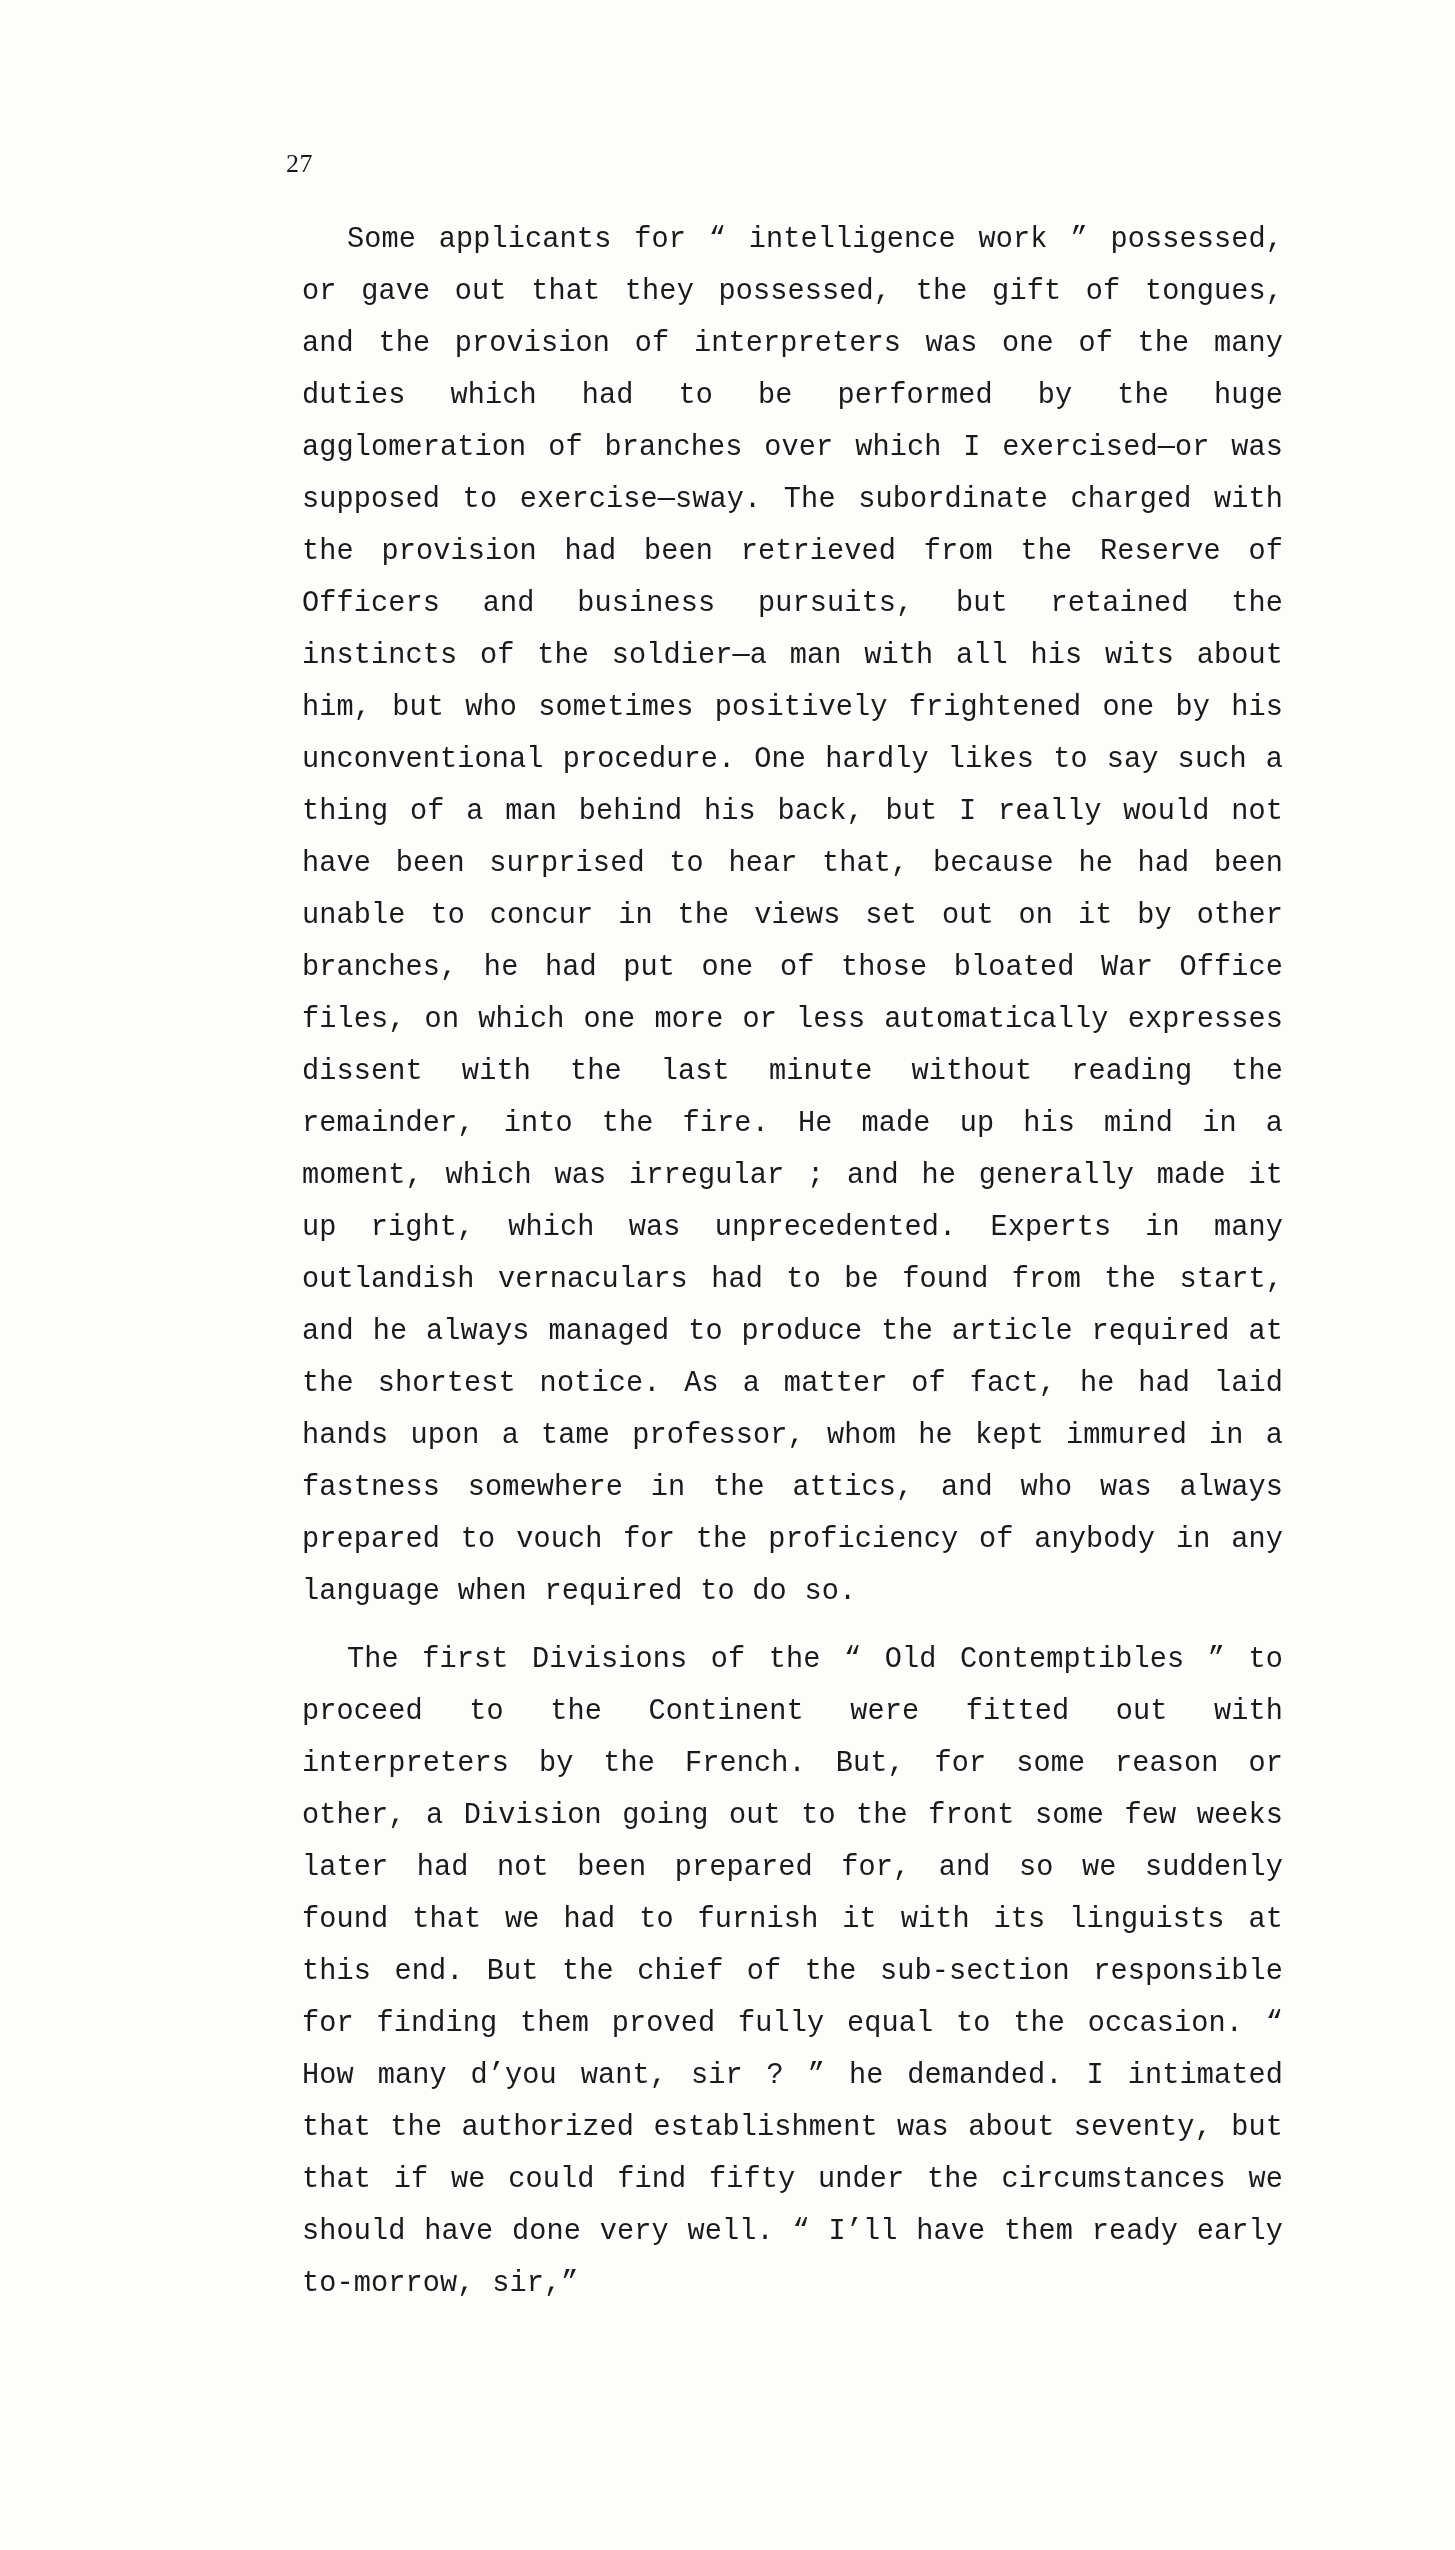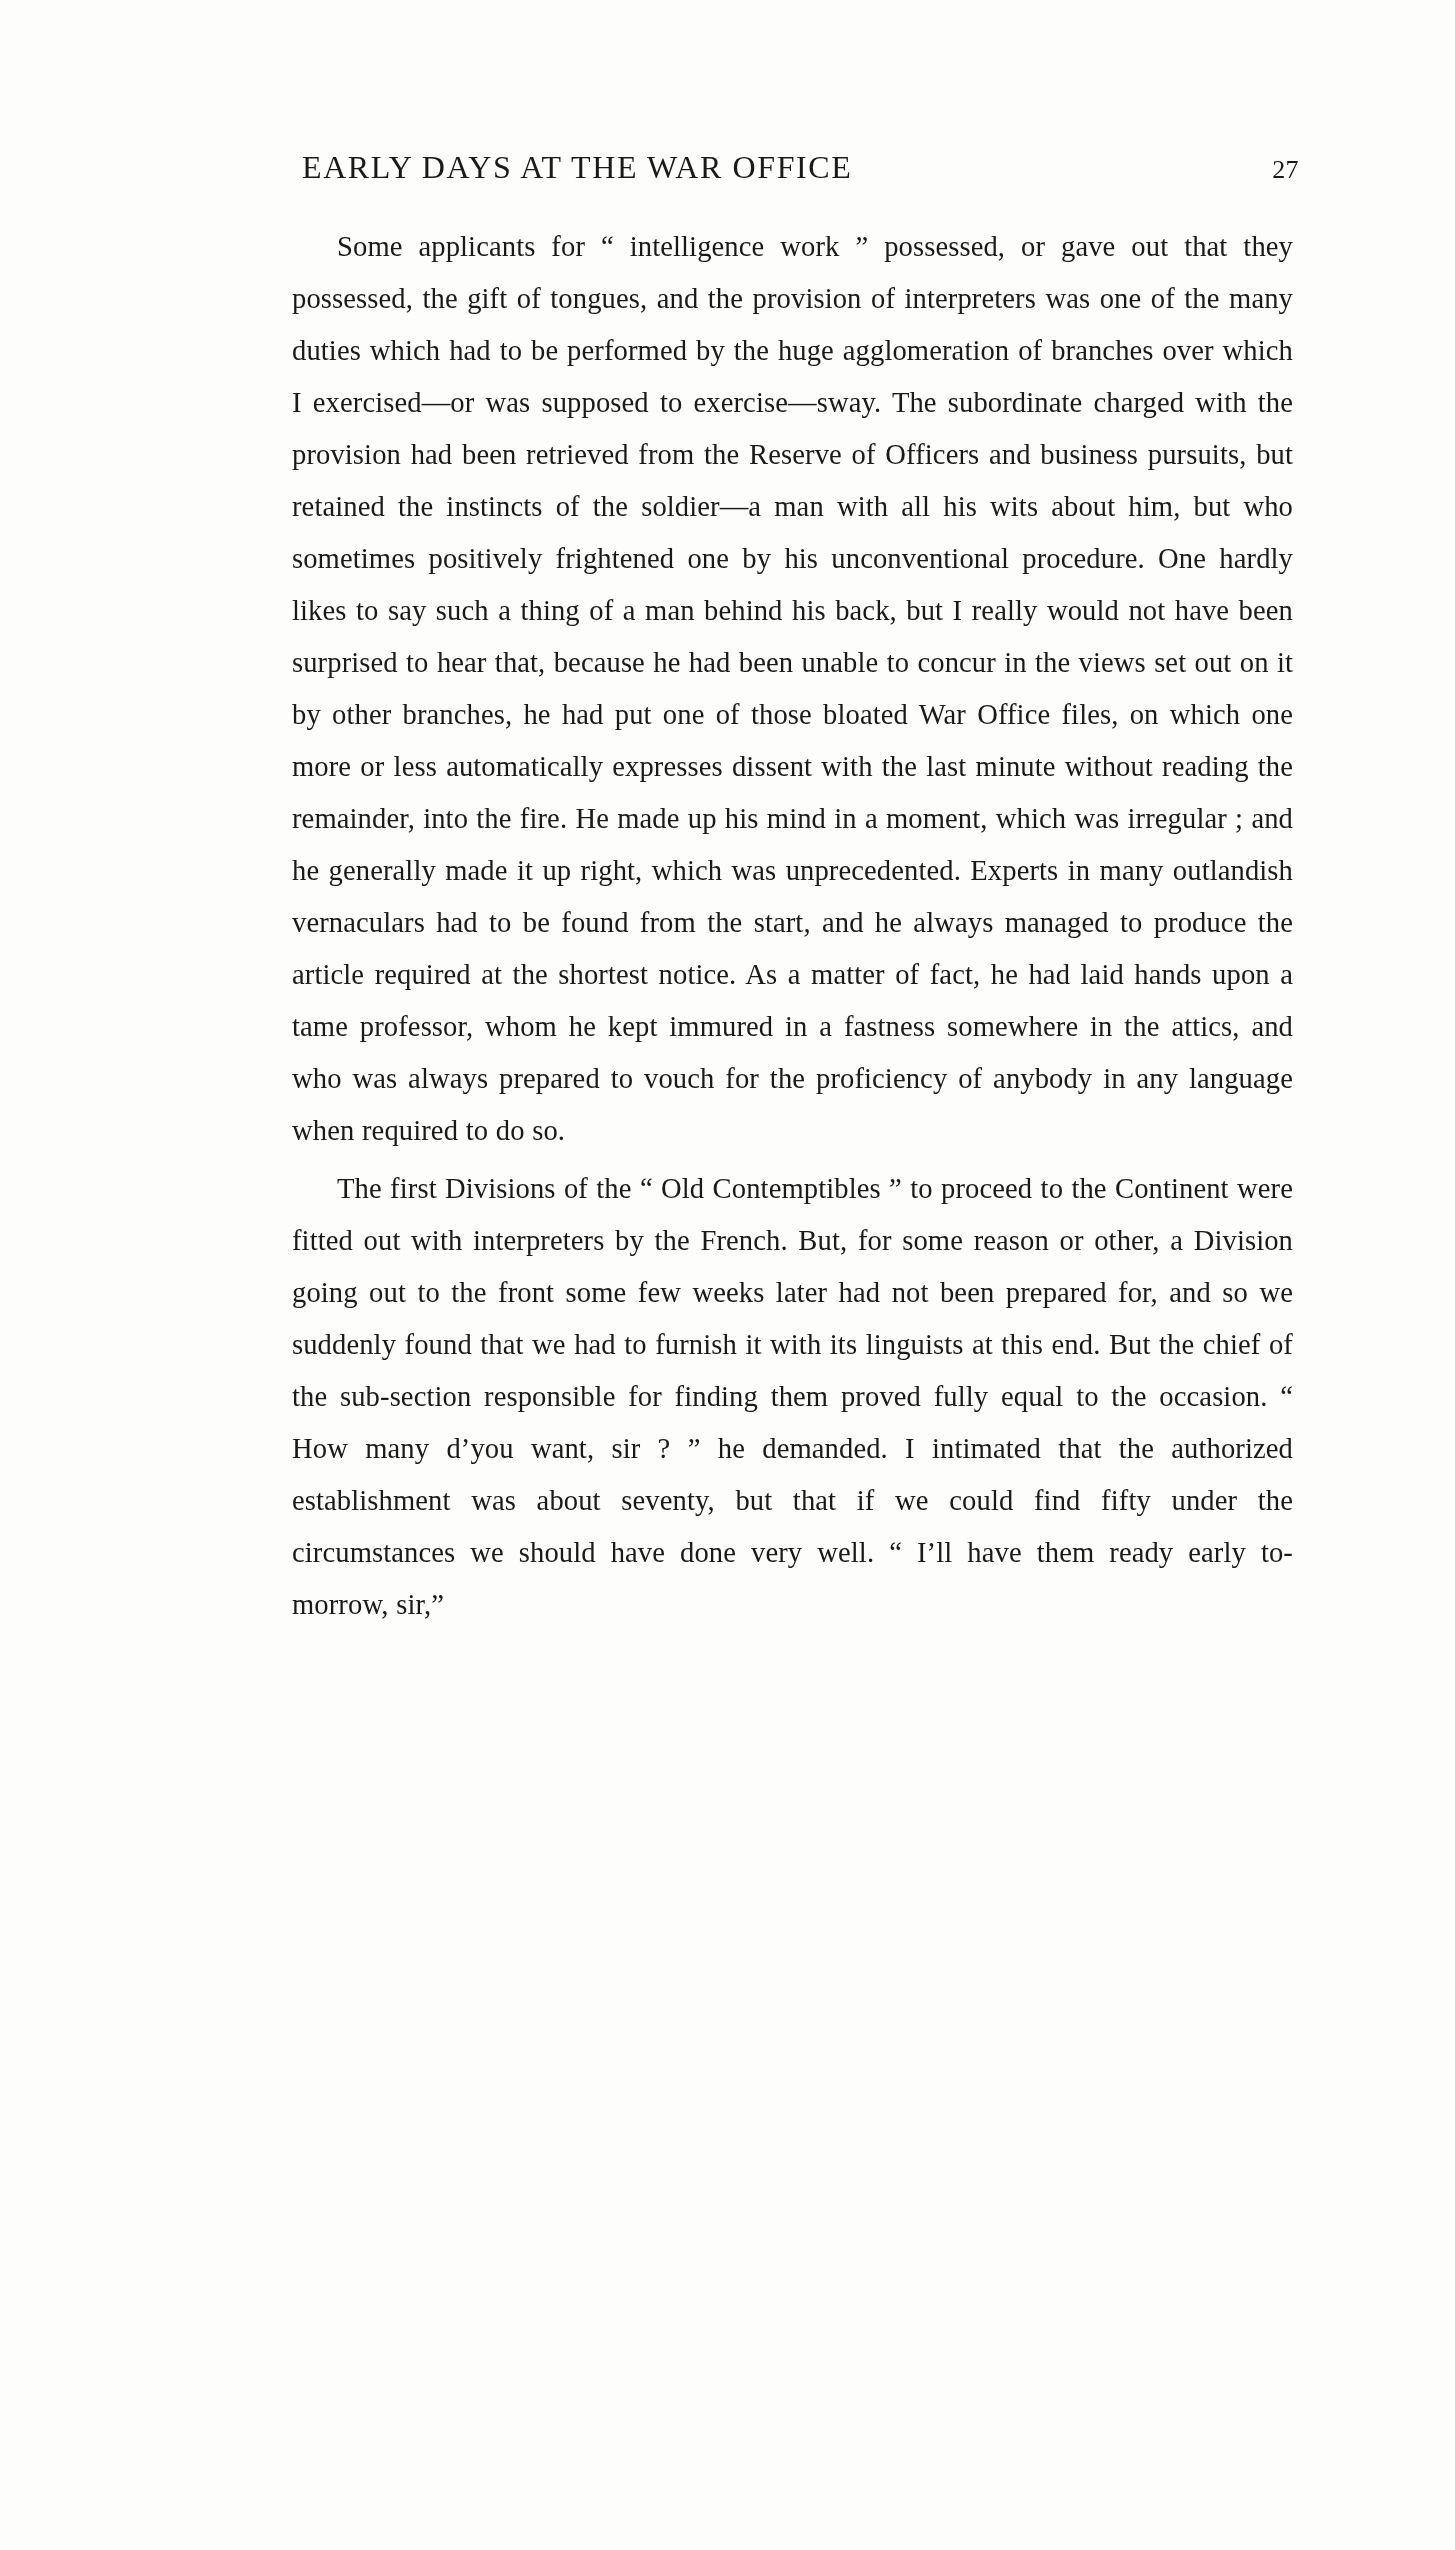--- a/index.html
+++ b/index.html
@@ -42,47 +42,47 @@
     letter-spacing: 1.6px;
     font-weight: normal;
     white-space: nowrap;
     padding-left: 16px;
   }
   .running-head .folio {
     font-size: 26px;
     letter-spacing: 0.4px;
   }
   p.body-par {
-    margin: 6px;
+    margin: 16px;
     padding: 0;
     font-size: 28.6px;
     line-height: 52px;
     text-align: justify;
     text-justify: inter-word;
     text-indent: 45px;
     -webkit-hyphens: none;
     hyphens: none;
     word-spacing: 0.4px;
+    font-family: Liberation Mono, monospace;
   }
   p.body-par + p.body-par {
     margin-top: 0;
   }
   
   .content p {
     letter-spacing: 0.1px;
   }
 </style>
 </head>
 <body>
 
 <div class="page">
   <div class="content">
 
     <div class="running-head">
-      <span class="title">EARLY DAYS AT THE WAR OFFICE</span>
       <span class="folio">27</span>
     </div>
 
     <p class="body-par">Some applicants for “ intelligence work ” possessed, or gave out that they possessed, the gift of tongues, and the provision of interpreters was one of the many duties which had to be performed by the huge agglomeration of branches over which I exercised—or was supposed to exercise—sway. The subordinate charged with the provision had been retrieved from the Reserve of Officers and business pursuits, but retained the instincts of the soldier—a man with all his wits about him, but who sometimes positively frightened one by his unconventional procedure. One hardly likes to say such a thing of a man behind his back, but I really would not have been surprised to hear that, because he had been unable to concur in the views set out on it by other branches, he had put one of those bloated War Office files, on which one more or less automatically expresses dissent with the last minute without reading the remainder, into the fire. He made up his mind in a moment, which was irregular ; and he generally made it up right, which was unprecedented. Experts in many outlandish vernaculars had to be found from the start, and he always managed to produce the article required at the shortest notice. As a matter of fact, he had laid hands upon a tame professor, whom he kept immured in a fastness somewhere in the attics, and who was always prepared to vouch for the proficiency of anybody in any language when required to do so.</p>
 
     <p class="body-par">The first Divisions of the “ Old Contemptibles ” to proceed to the Continent were fitted out with interpreters by the French. But, for some reason or other, a Division going out to the front some few weeks later had not been prepared for, and so we suddenly found that we had to furnish it with its linguists at this end. But the chief of the sub-section responsible for finding them proved fully equal to the occasion. “ How many d’you want, sir ? ” he demanded. I intimated that the authorized establishment was about seventy, but that if we could find fifty under the circumstances we should have done very well. “ I’ll have them ready early to-morrow, sir,”</p>
 
   </div>
 </div>
 

